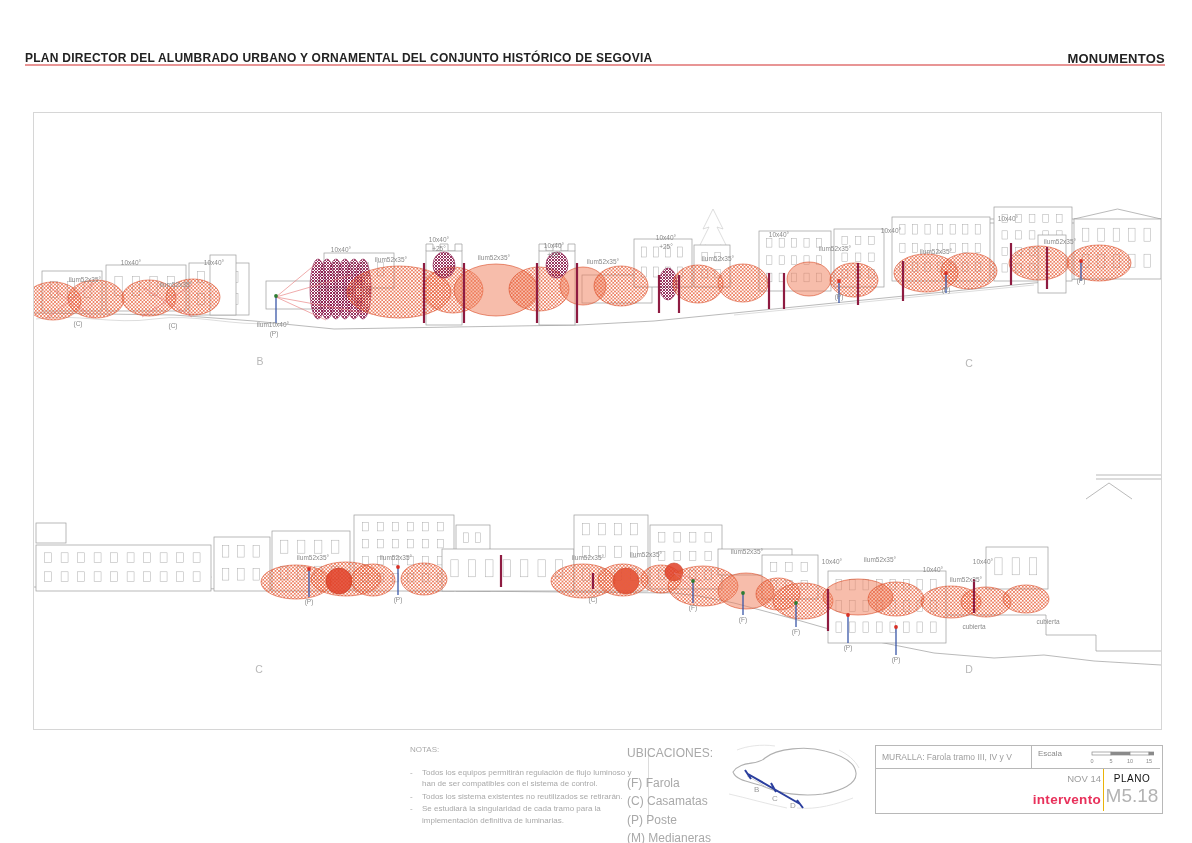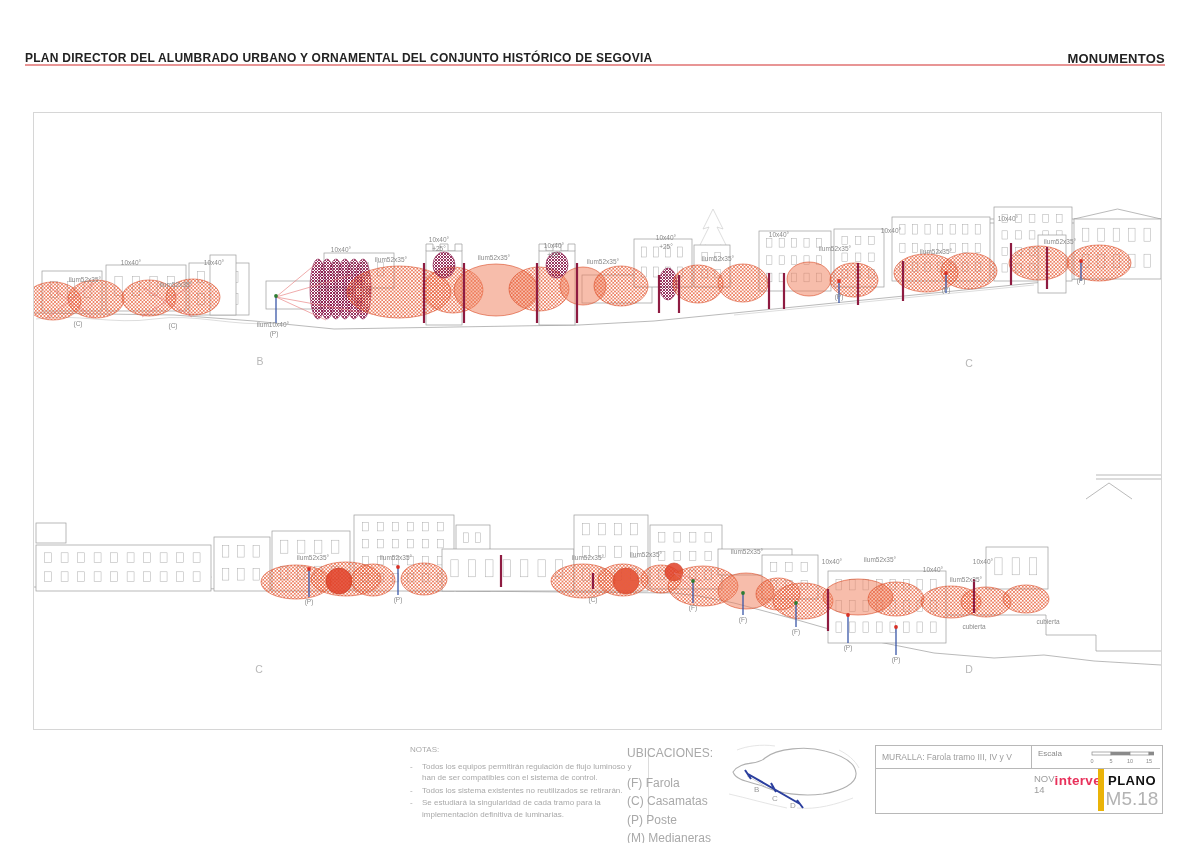--- a/index.html
+++ b/index.html
@@ -6,42 +6,42 @@
   body{width:1192px;height:843px;background:#fff;position:relative;overflow:hidden;
        font-family:"Liberation Sans",sans-serif;color:#222}
   .hdr-title{position:absolute;left:25px;top:51px;font-size:12px;font-weight:bold;letter-spacing:.25px}
   .hdr-right{position:absolute;right:27px;top:51px;font-size:13px;font-weight:bold;letter-spacing:.25px}
   .hdr-line{position:absolute;left:25px;top:64px;width:1140px;border-top:2px solid #e89595}
   .panel{position:absolute;left:33px;width:1127px;background:#fff;border:1px solid #d6d6d6}
   #p1{top:112px;height:292px}
   #p2{top:403px;height:326px;border-top:none}
   .panel svg{display:block;width:100%;height:100%}
   .notes{position:absolute;left:410px;top:744px;width:230px;font-size:8px;color:#a9a9a9;line-height:1.45}
-  .notes .t{margin-bottom:5px}
+  .notes .t{margin-bottom:11px}
   .note{display:flex;margin-bottom:1px}
   .note .b{width:12px;flex:none;text-align:left}
   .vdiv{position:absolute;left:648px;top:748px;height:70px;border-left:1px solid #dcdcdc}
   .ubic{position:absolute;left:627px;top:744px;font-size:12px;color:#a9a9a9;line-height:1.55}
   .ubic .t{margin-bottom:11px}
   .map{position:absolute;left:727px;top:742px;width:136px;height:72px}
   .tb{position:absolute;left:875px;top:745px;width:286px;height:67px;border:1px solid #b8b8b8;
       display:grid;grid-template-columns:156px 72px 56px;grid-template-rows:23px 42px;background:#fff}
   .tb .c{box-sizing:border-box;padding:3px 6px;overflow:hidden}
   .tb .c1{grid-column:1;grid-row:1;border-right:1px solid #b8b8b8;border-bottom:1px solid #b8b8b8;
           color:#9d9d9d;font-size:8.5px;display:flex;align-items:center}
   .tb .c2{grid-column:2 / span 2;grid-row:1;border-bottom:1px solid #b8b8b8;display:flex;align-items:flex-start;gap:22px;
           color:#8a8a8a;font-size:8px}
   .tb .c3{grid-column:1;grid-row:2;border-right:1px solid #b8b8b8;font-size:9px;font-weight:bold;color:#111;
           display:flex;align-items:center;line-height:1.3}
-  .tb .c4{grid-column:2;grid-row:2;border-right:6px solid #eab308;display:flex;flex-direction:row;
-          align-items:flex-start;justify-content:space-between;padding:4px 2px}
+  .tb .c4{grid-column:2;grid-row:2;border-right:1px solid #eab308;display:flex;flex-direction:column;
+          align-items:flex-end;justify-content:space-between;padding:4px 2px}
   .tb .c5{grid-column:3;grid-row:2;display:flex;flex-direction:column;align-items:center;justify-content:space-between;padding:4px 2px}
   .tb .date{color:#9d9d9d;font-size:9.5px}
   .tb .logo{color:#e8315b;font-weight:bold;font-size:13.5px;letter-spacing:.3px}
-  .tb .plano{color:#111;font-weight:bold;font-size:13px;letter-spacing:.5px}
+  .tb .plano{color:#111;font-weight:normal;font-size:10px;letter-spacing:.5px}
   .tb .pnum{color:#b3b3b3;font-size:19px}
 </style>
 </head>
 <body>
 
 <div class="hdr-title">PLAN DIRECTOR DEL ALUMBRADO URBANO Y ORNAMENTAL DEL CONJUNTO HISTÓRICO DE SEGOVIA</div>
 <div class="hdr-right">MONUMENTOS</div>
 <div class="hdr-line"></div>
 
 <div class="panel" id="p1">

